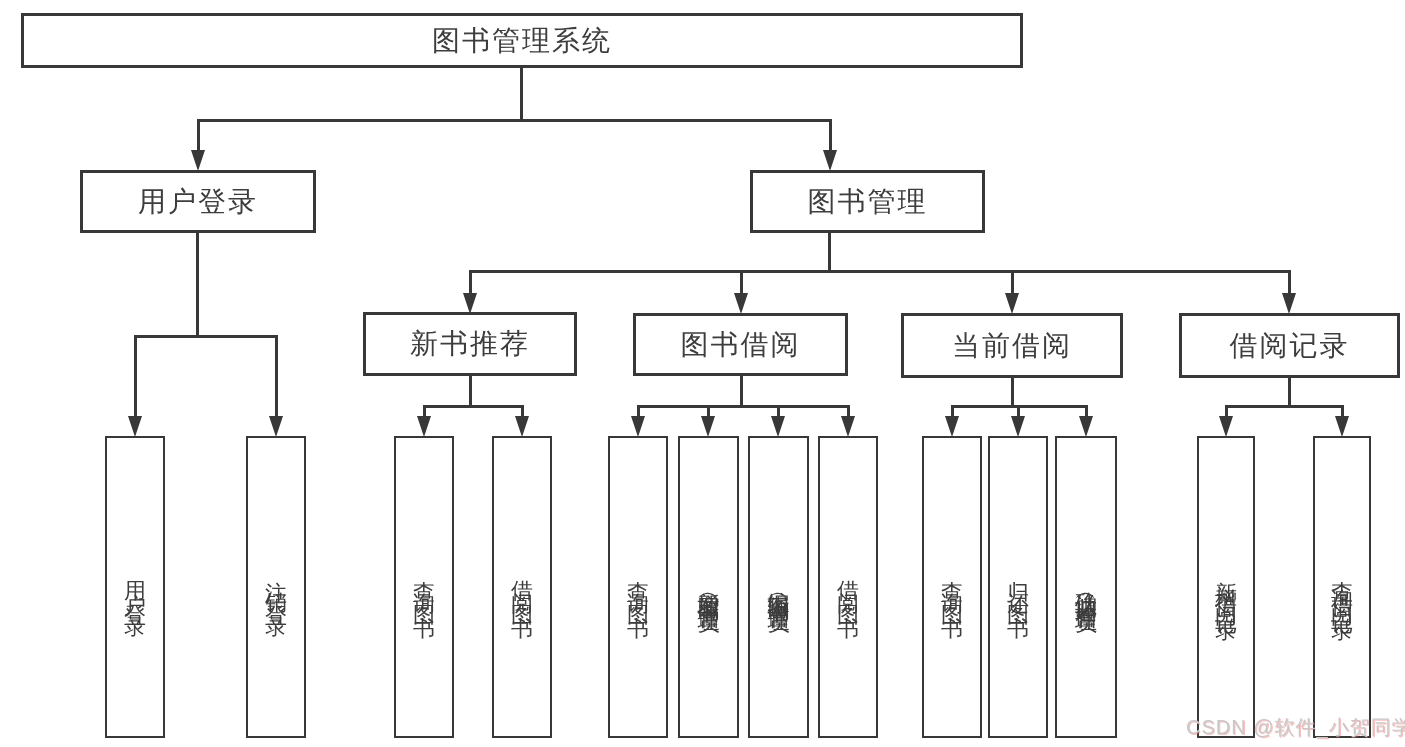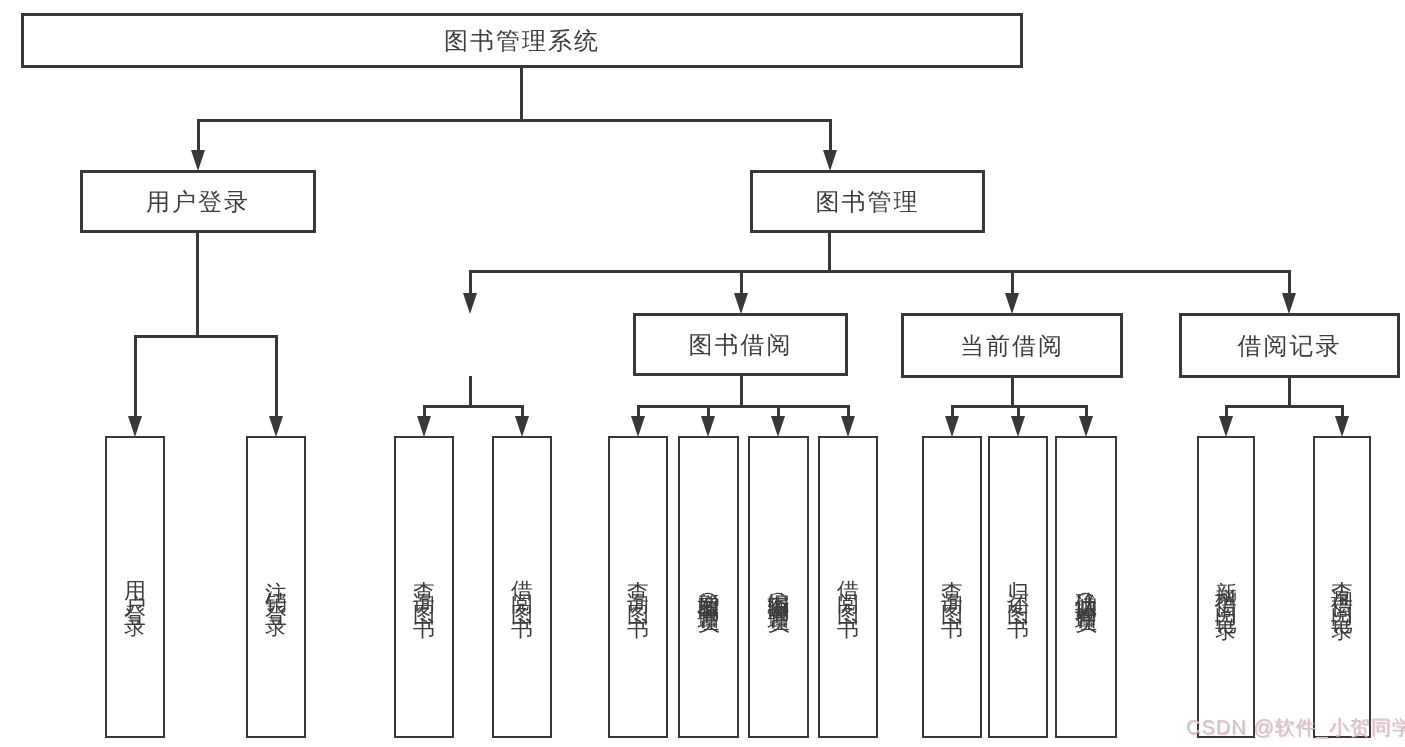--- a/index.html
+++ b/index.html
@@ -5,21 +5,21 @@
   html,body{margin:0;padding:0;background:#ffffff;}
   #stage{
     position:relative;width:1405px;height:747px;background:#ffffff;
     font-family:"Liberation Sans","DejaVu Sans",sans-serif;
     color:#3d3d3d;overflow:hidden;
   }
   .box{
     position:absolute;box-sizing:border-box;background:#ffffff;
     border:3px solid #383838;
     display:flex;align-items:center;justify-content:center;
-    font-size:24px;letter-spacing:2px;color:#3d3d3d;
+    font-size:28px;letter-spacing:2px;color:#3d3d3d;
     z-index:2;
   }
   .leaf{
     border-width:2px;
     writing-mode:vertical-rl;
     font-size:22px;
   }
   .sp4{letter-spacing:12px;}
   .sp6{letter-spacing:8px;}
   .sp10{letter-spacing:3px;}
@@ -71,20 +71,23 @@
   <div class="hline" style="left:469px;top:270px;width:822px;"></div>
   <div class="vline" style="left:469px;top:270px;height:27px;"></div>
   <div class="arrow" style="left:463px;top:293px;"></div>
   <div class="vline" style="left:740px;top:270px;height:27px;"></div>
   <div class="arrow" style="left:734px;top:293px;"></div>
   <div class="vline" style="left:1011px;top:270px;height:27px;"></div>
   <div class="arrow" style="left:1005px;top:293px;"></div>
   <div class="vline" style="left:1288px;top:270px;height:27px;"></div>
   <div class="arrow" style="left:1282px;top:293px;"></div>
 
+  <div class="box" style="left:363px;top:312px;width:214px;height:64px;">
+    <span>新书推荐</span>
+  </div>
   <div class="box" style="left:633px;top:313px;width:215px;height:63px;">
     <span>图书借阅</span>
   </div>
   <div class="box" style="left:901px;top:313px;width:222px;height:65px;">
     <span>当前借阅</span>
   </div>
   <div class="box" style="left:1179px;top:313px;width:221px;height:65px;">
     <span>借阅记录</span>
   </div>
 

